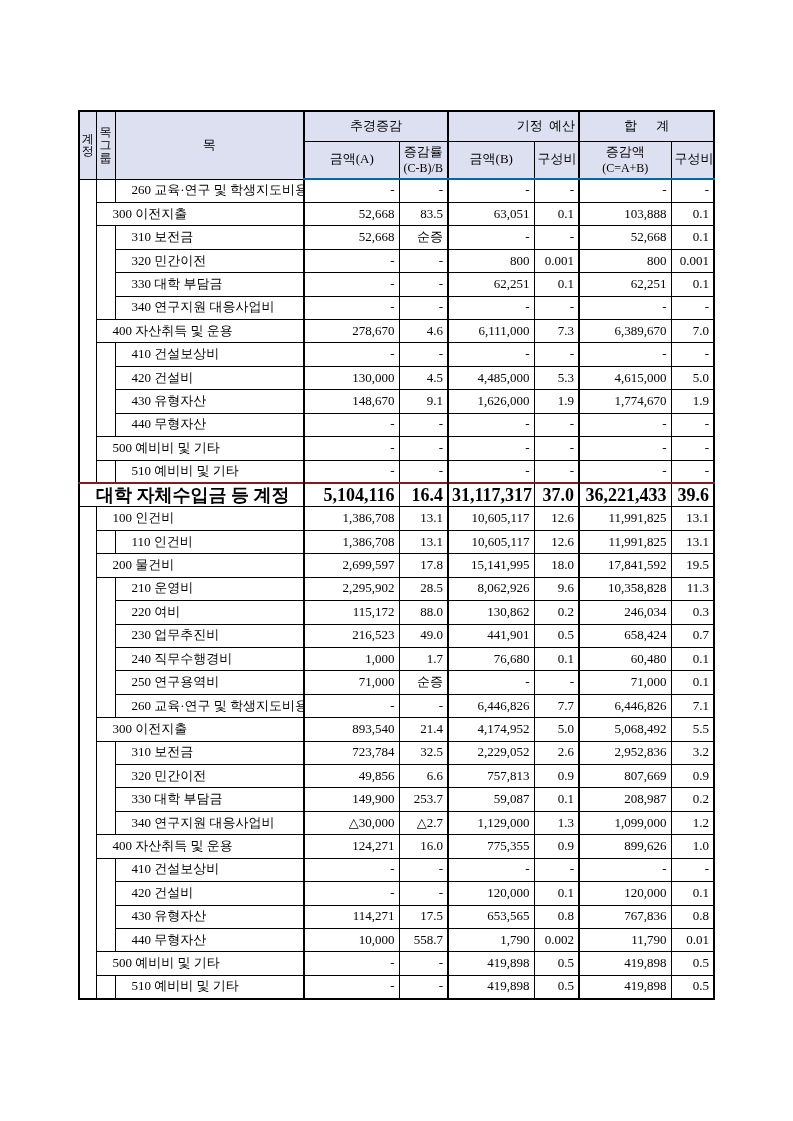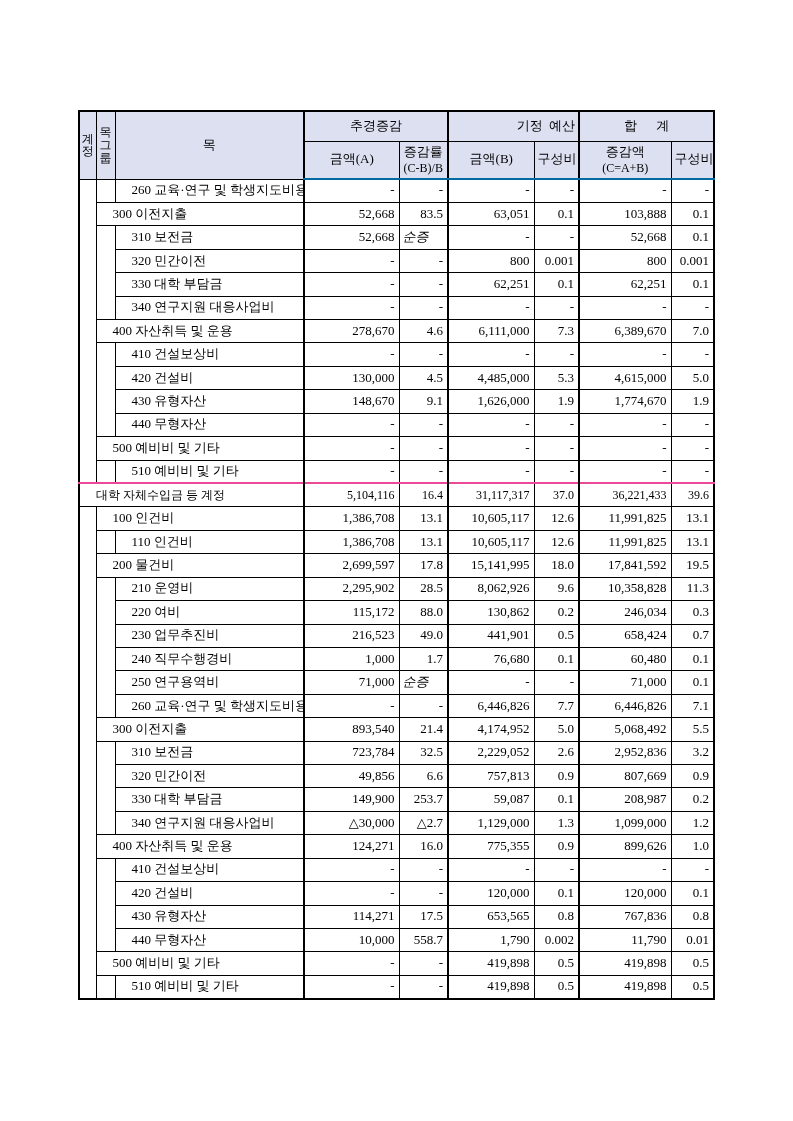--- a/index.html
+++ b/index.html
@@ -27,22 +27,22 @@
     background: #dde0f1; font-weight: normal; text-align: center;
     vertical-align: middle; font-size: 13px;
   }
   thead tr.hrow2 th { border-bottom: 2px solid #0369a1; }
   th.vhead { font-size: 12px; line-height: 1.05; padding: 0 1px; }
   .formula { display: block; font-size: 12px; line-height: 1; margin-top: 2px; text-align: center; }
   .wide-space { word-spacing: 16px; margin-top: 24px; }
   .mid-space { word-spacing: 3px; text-align: right; }
   td.label { text-align: left; padding-left: 16px; }
   td.num { text-align: right; padding-right: 4px; }
-  td.ctr { text-align: left; font-style: italic; }
-  tr.section td { border-top: 2px solid #ec4899; font-weight: normal; font-size: 12px; }
+  td.ctr { text-align: right; }
+  tr.section td { border-top: 2px solid #7f1d1d; font-weight: bold; font-size: 18px; }
   td.bl2, th.bl2 { border-left: 2px solid #000; }
   td.fill { border-top: none; border-bottom: none; }
   tbody tr { height: 23.4px; }
 </style>
 </head>
 <body>
 
 <table class="budget-table">
   <colgroup>
     <col style="width:17px">

